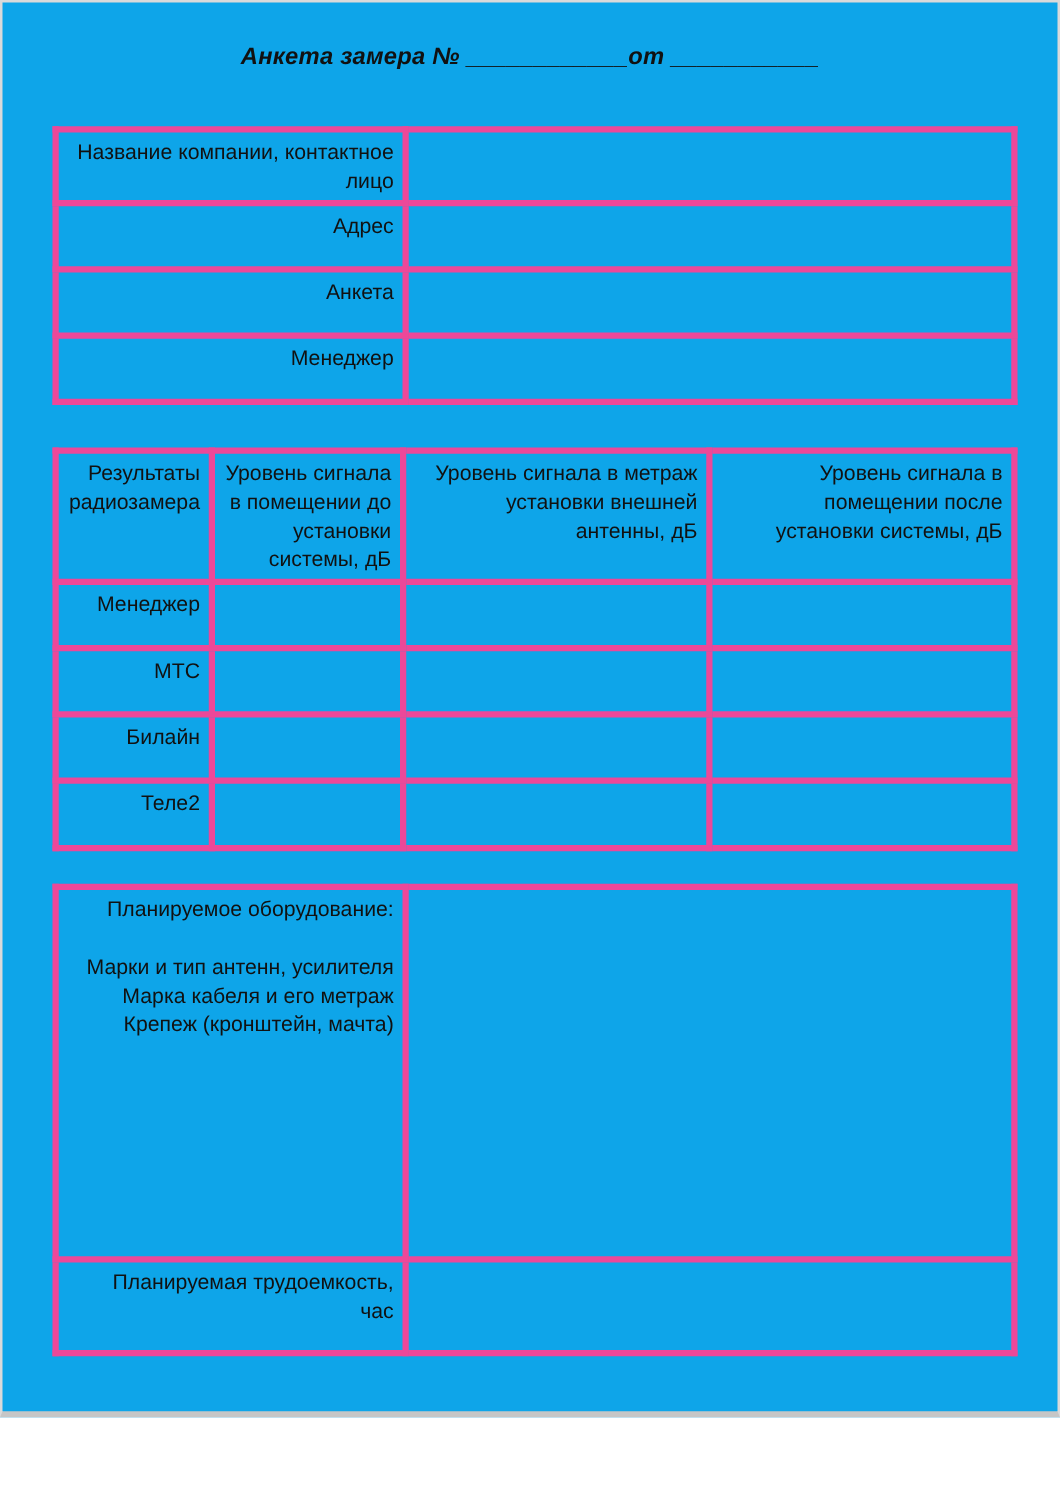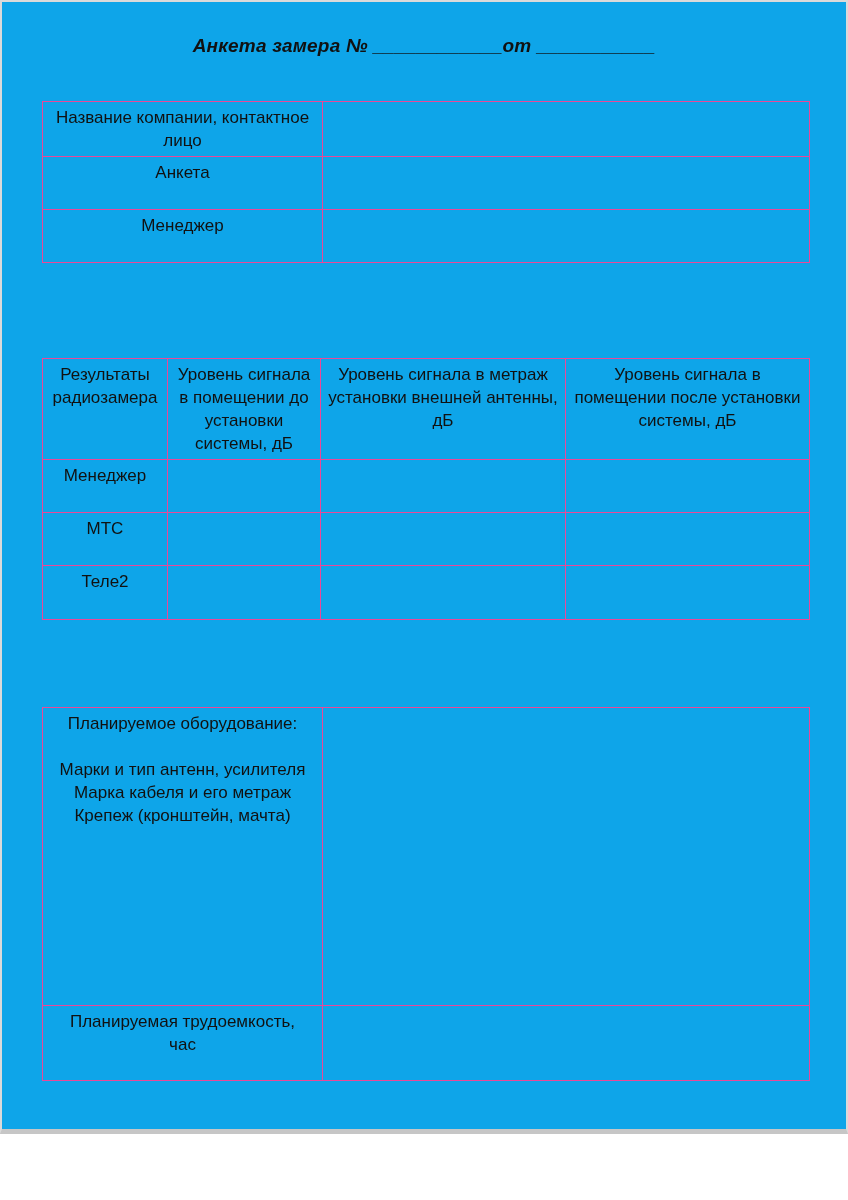--- a/index.html
+++ b/index.html
@@ -33,24 +33,24 @@
     letter-spacing: 0.2px;
   }
   table.tbl {
     position: absolute;
     border-collapse: collapse;
     table-layout: fixed;
     font-size: 17px;
     line-height: 23px;
   }
   table.tbl td, table.tbl th {
-    border: 1px solid #ec4899;
+    border: 5px solid #ec4899;
     vertical-align: top;
     padding: 4px 7px;
-    text-align: center;
+    text-align: right;
     font-weight: normal;
     overflow: hidden;
   }
   #info-table   { left: 40px; top: 99px;  width: 767px; }
   #radio-table  { left: 40px; top: 356px; width: 767px; }
   #equip-table  { left: 40px; top: 705px; width: 767px; border-radius: 10px; }
   th.first-head { font-weight: bold; }
   .pre { white-space: pre-line; }
 </style>
 </head>
@@ -61,20 +61,24 @@
   <div class="doc-title">Анкета замера № ____________от ___________</div>
 
   <table class="tbl" id="info-table">
     <colgroup>
         <col style="width:280px">
         <col style="width:487px">
       </colgroup>
     <tbody>
       <tr style="height:54px">
         <td>Название компании, контактное лицо</td>
+        <td></td>
+      </tr>
+      <tr style="height:53px">
+        <td>Адрес</td>
         <td></td>
       </tr>
       <tr style="height:53px">
         <td>Анкета</td>
         <td></td>
       </tr>
       <tr style="height:53px">
         <td>Менеджер</td>
         <td></td>
       </tr>
@@ -100,20 +104,26 @@
         <td></td>
         <td></td>
         <td></td>
       </tr>
       <tr style="height:53px">
         <td>МТС</td>
         <td></td>
         <td></td>
         <td></td>
       </tr>
+      <tr style="height:53px">
+        <td>Билайн</td>
+        <td></td>
+        <td></td>
+        <td></td>
+      </tr>
       <tr style="height:54px">
         <td>Теле2</td>
         <td></td>
         <td></td>
         <td></td>
       </tr>
     </tbody>
   </table>
 
   <table class="tbl" id="equip-table">

